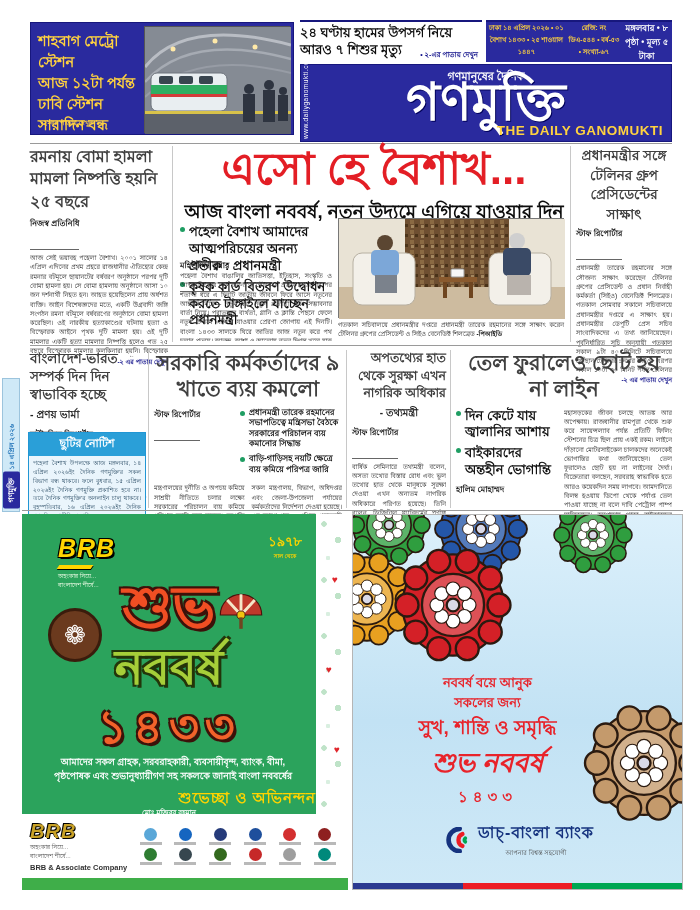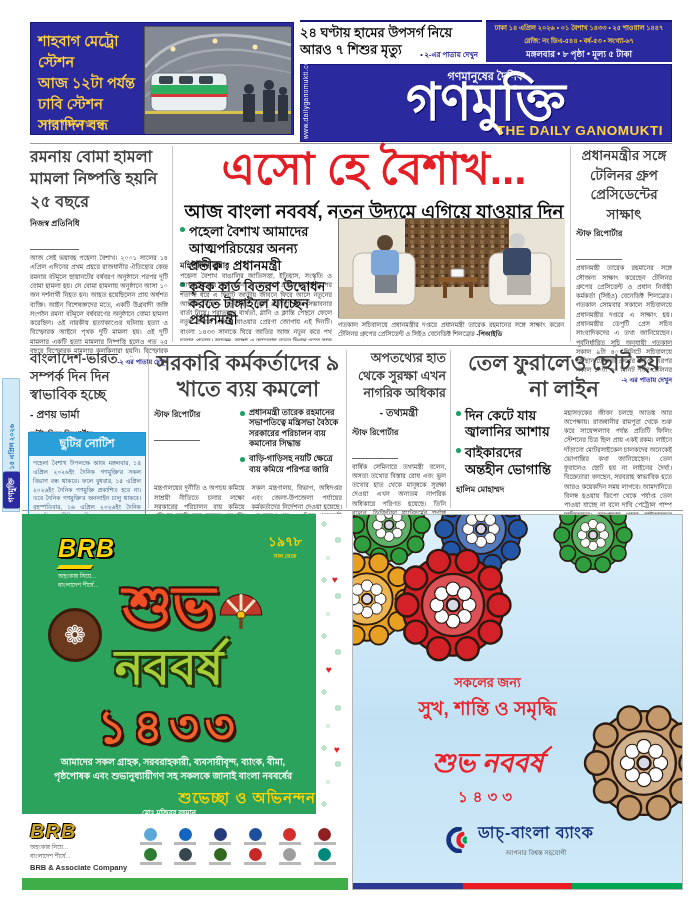--- a/index.html
+++ b/index.html
@@ -17,21 +17,21 @@
   .note{color:#14148c;font-weight:bold;font-size:7px}
   .end-note{color:#14148c;font-weight:bold;font-size:6.4px;text-align:right}
   
   .topbox{left:30px;top:22px;width:264px;height:113px;background:var(--blue);border:1px solid var(--blue-dark)}
   .topbox-lines{position:absolute;left:7px;top:8px;width:112px;color:var(--yellow);font-weight:bold;font-size:14.5px;line-height:1.45}
   .topbox-note{position:absolute;left:10px;bottom:5px;color:var(--yellow);font-size:6.5px;font-weight:bold}
   .topbox-photo{position:absolute;right:3px;top:3px;width:146px;height:107px;background:#7d838c;border:1px solid #555}
   .midbox{left:300px;top:20px;width:182px;height:42px;border-top:2px solid var(--blue-dark)}
   .midbox h2{font-size:13px;line-height:1.3;color:#0d0d0d;padding-top:3px}
   .midbox .note{position:absolute;right:4px;bottom:1px}
-  .datebox{left:486px;top:20px;width:186px;height:42px;background:var(--blue);border-top:2px solid var(--blue-dark);display:flex;flex-direction:column;justify-content:center;gap:1px;text-align:center}
+  .datebox{left:486px;top:20px;width:186px;height:42px;background:var(--blue);border-top:2px solid var(--blue-dark);display:flex;flex-direction:row;justify-content:center;gap:1px;text-align:center}
   .datebox .dl{font-size:6.6px;color:var(--yellow);font-weight:bold}
   .datebox .dl3{font-size:8.6px;color:#fff;font-weight:bold}
   .masthead{left:300px;top:64px;width:372px;height:78px;background:var(--blue);border:1px solid var(--blue-dark)}
   .site{position:absolute;left:1px;top:4px;height:70px;writing-mode:vertical-rl;transform:rotate(180deg);font-size:6.5px;color:#fff;letter-spacing:.5px}
   .tagline{position:absolute;top:3px;width:100%;text-align:center;color:#fff;font-weight:bold;font-size:11px}
   .mast-title{position:absolute;top:9px;width:100%;text-align:center;color:#fff;font-weight:800;font-size:52px;line-height:1.1;text-shadow:1px 1px 0 #00005a}
   .mast-sub{position:absolute;right:8px;bottom:3px;color:var(--yellow);font-weight:800;font-size:13.5px;letter-spacing:.5px}
   
   .lead-hl{left:178px;top:146px;width:392px;color:var(--red);font-weight:800;font-size:44px;text-align:center;line-height:1.05}
   .lead-deck{left:178px;top:198px;width:392px;font-weight:800;font-size:18.5px;color:#0c0c0c;text-align:center}
@@ -446,20 +446,21 @@
 
   <div class="abs ad-dbbl">
     <svg class="abs" style="left:-12px;top:-10px" width="300" height="180" viewBox="0 0 300 180">
       <use href="#bloom" transform="translate(48,20) scale(0.82)" color="#2f9e3f"></use>
       <use href="#bloom" transform="translate(140,24) scale(0.92)" color="#2456a8"></use>
       <use href="#bloom" transform="translate(252,30) scale(0.78)" color="#2f9e3f"></use>
       <use href="#bloom" transform="translate(26,94) scale(0.95)" color="#e8a020"></use>
       <use href="#bloom" transform="translate(112,100) scale(1.15)" color="#d42027"></use>
     </svg>
     <div class="dbbl-msg">
+      <div class="m1">নববর্ষ বয়ে আনুক</div>
       <div class="m2">সকলের জন্য</div>
       <div class="m3">সুখ, শান্তি ও সমৃদ্ধি</div>
     </div>
     <div class="callig">
       <div class="c1">শুভ নববর্ষ</div>
       <div class="c2">১৪৩৩</div>
     </div>
     <svg class="abs" style="right:-24px;top:186px" width="124" height="124" viewBox="0 0 124 124">
       <use href="#bloom" transform="translate(62,62) scale(1.18)" color="#c49a6c"></use>
     </svg>

